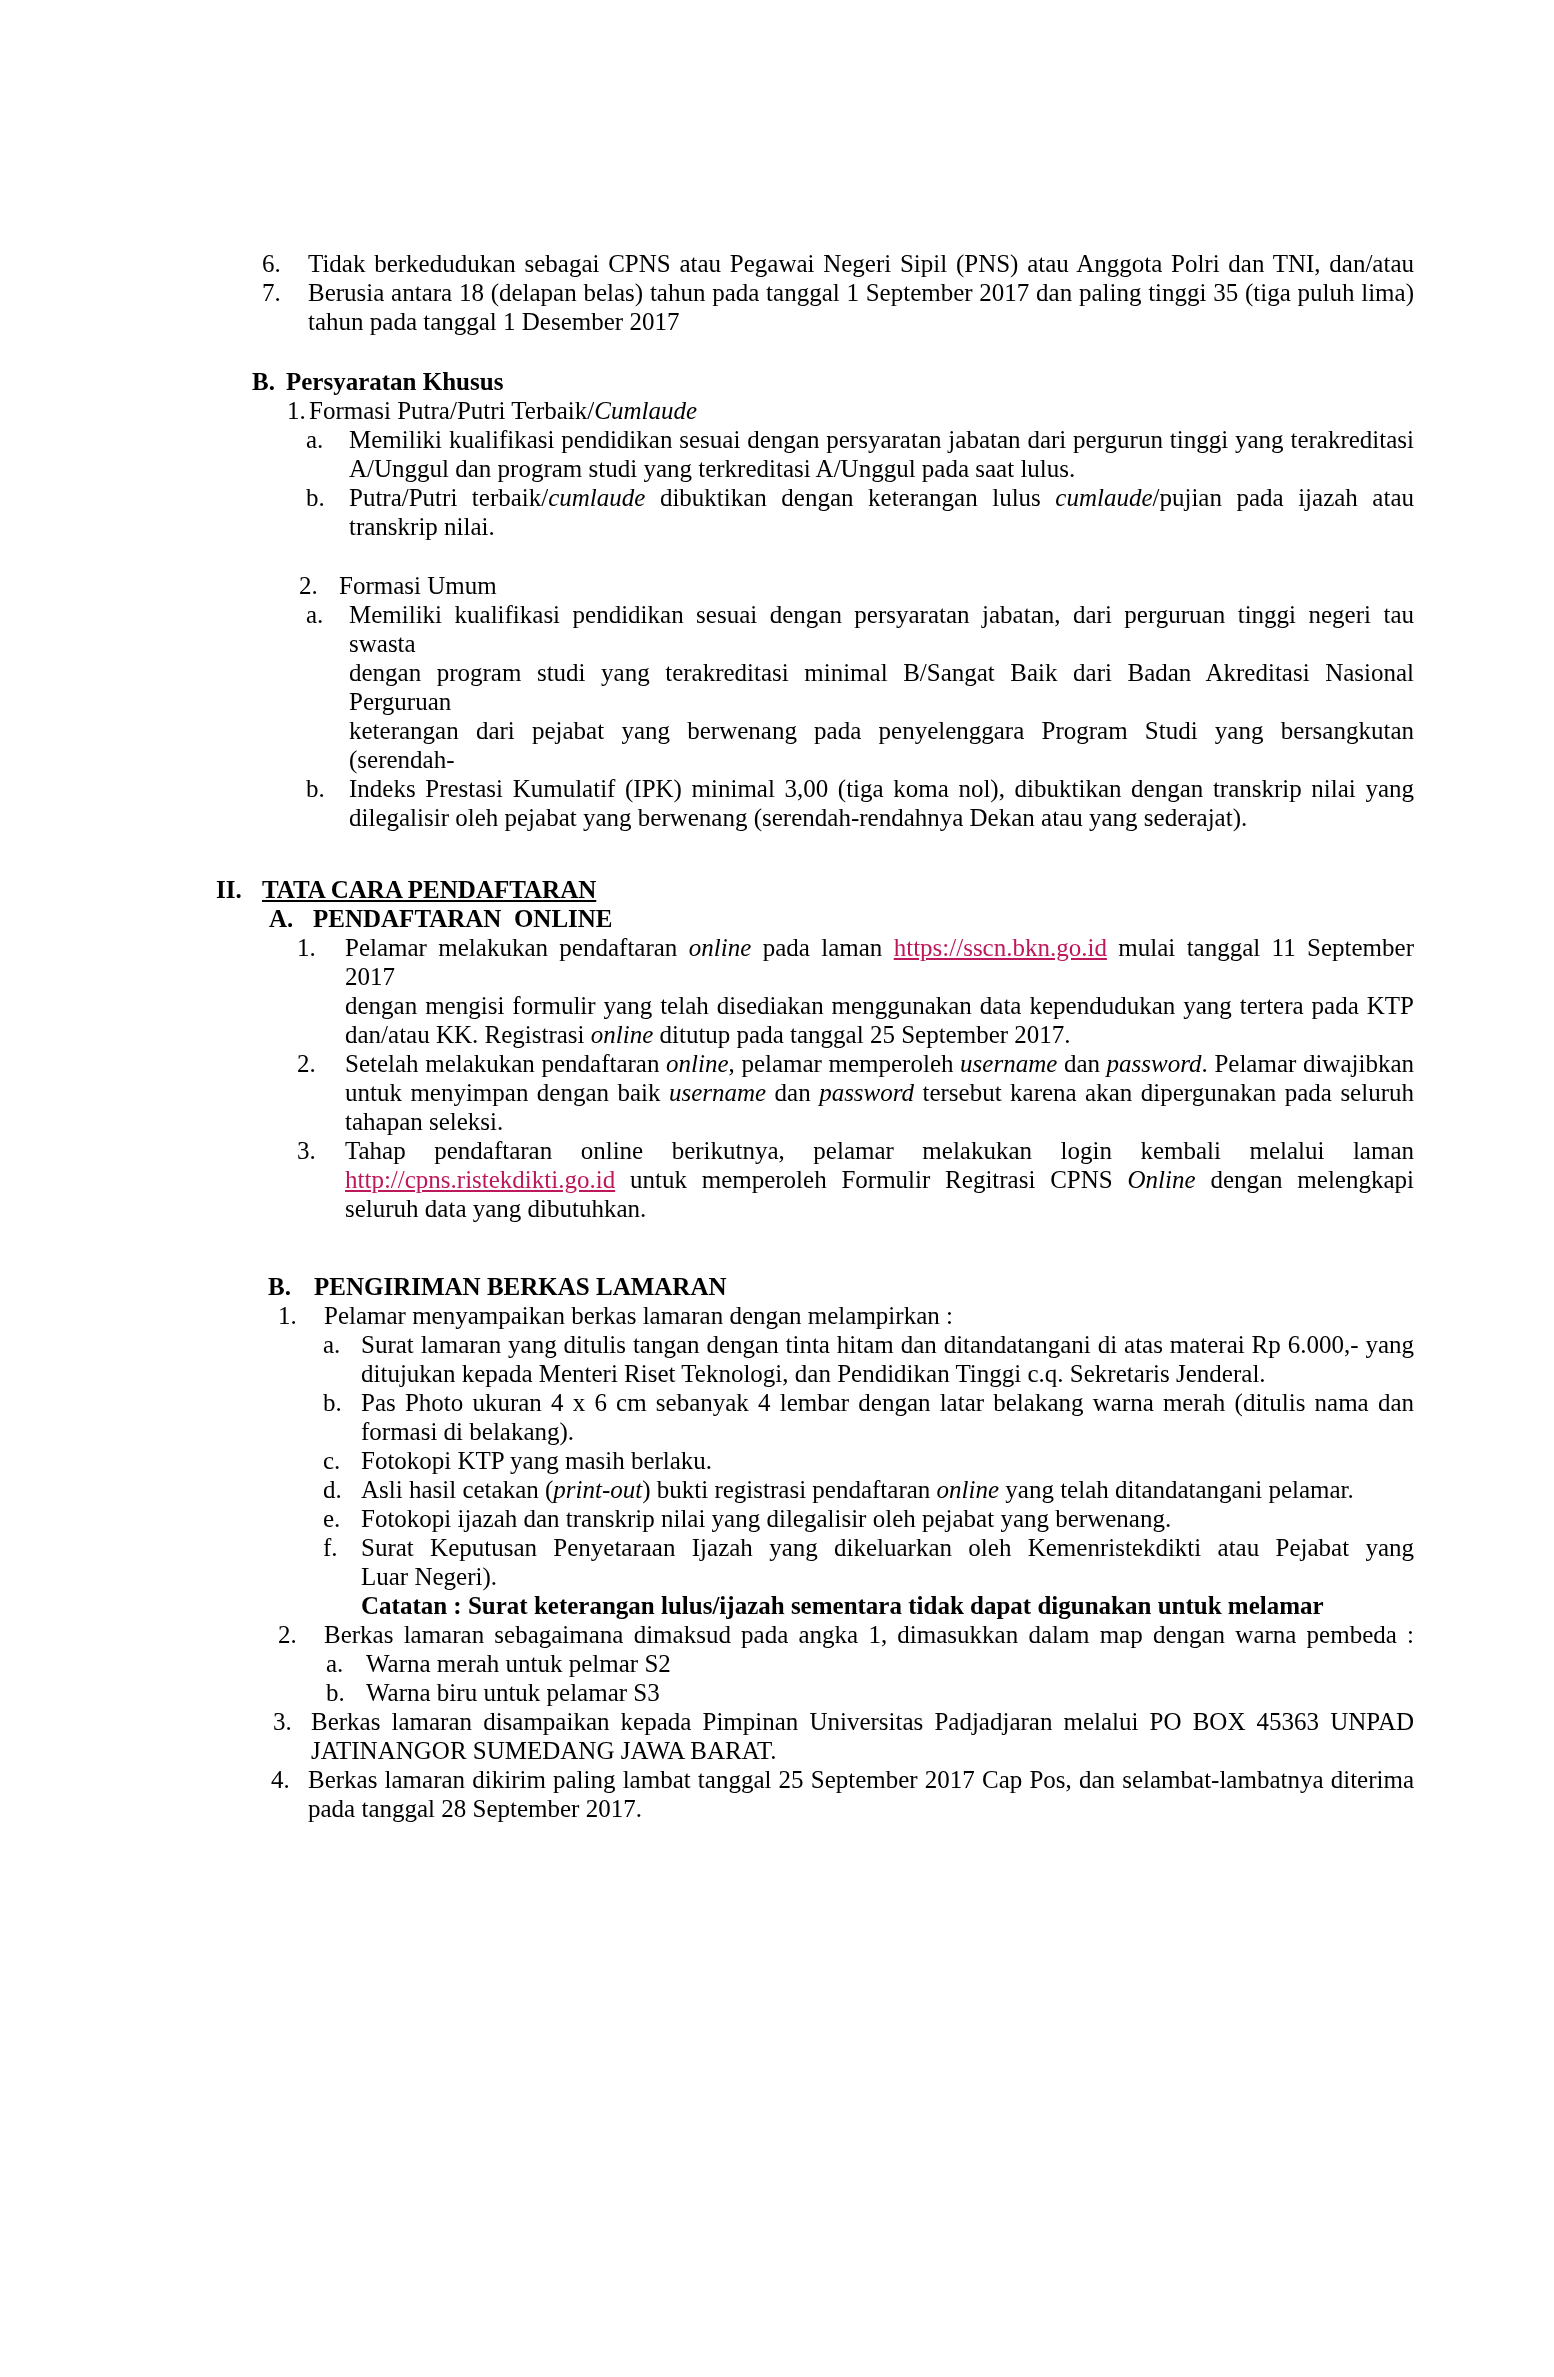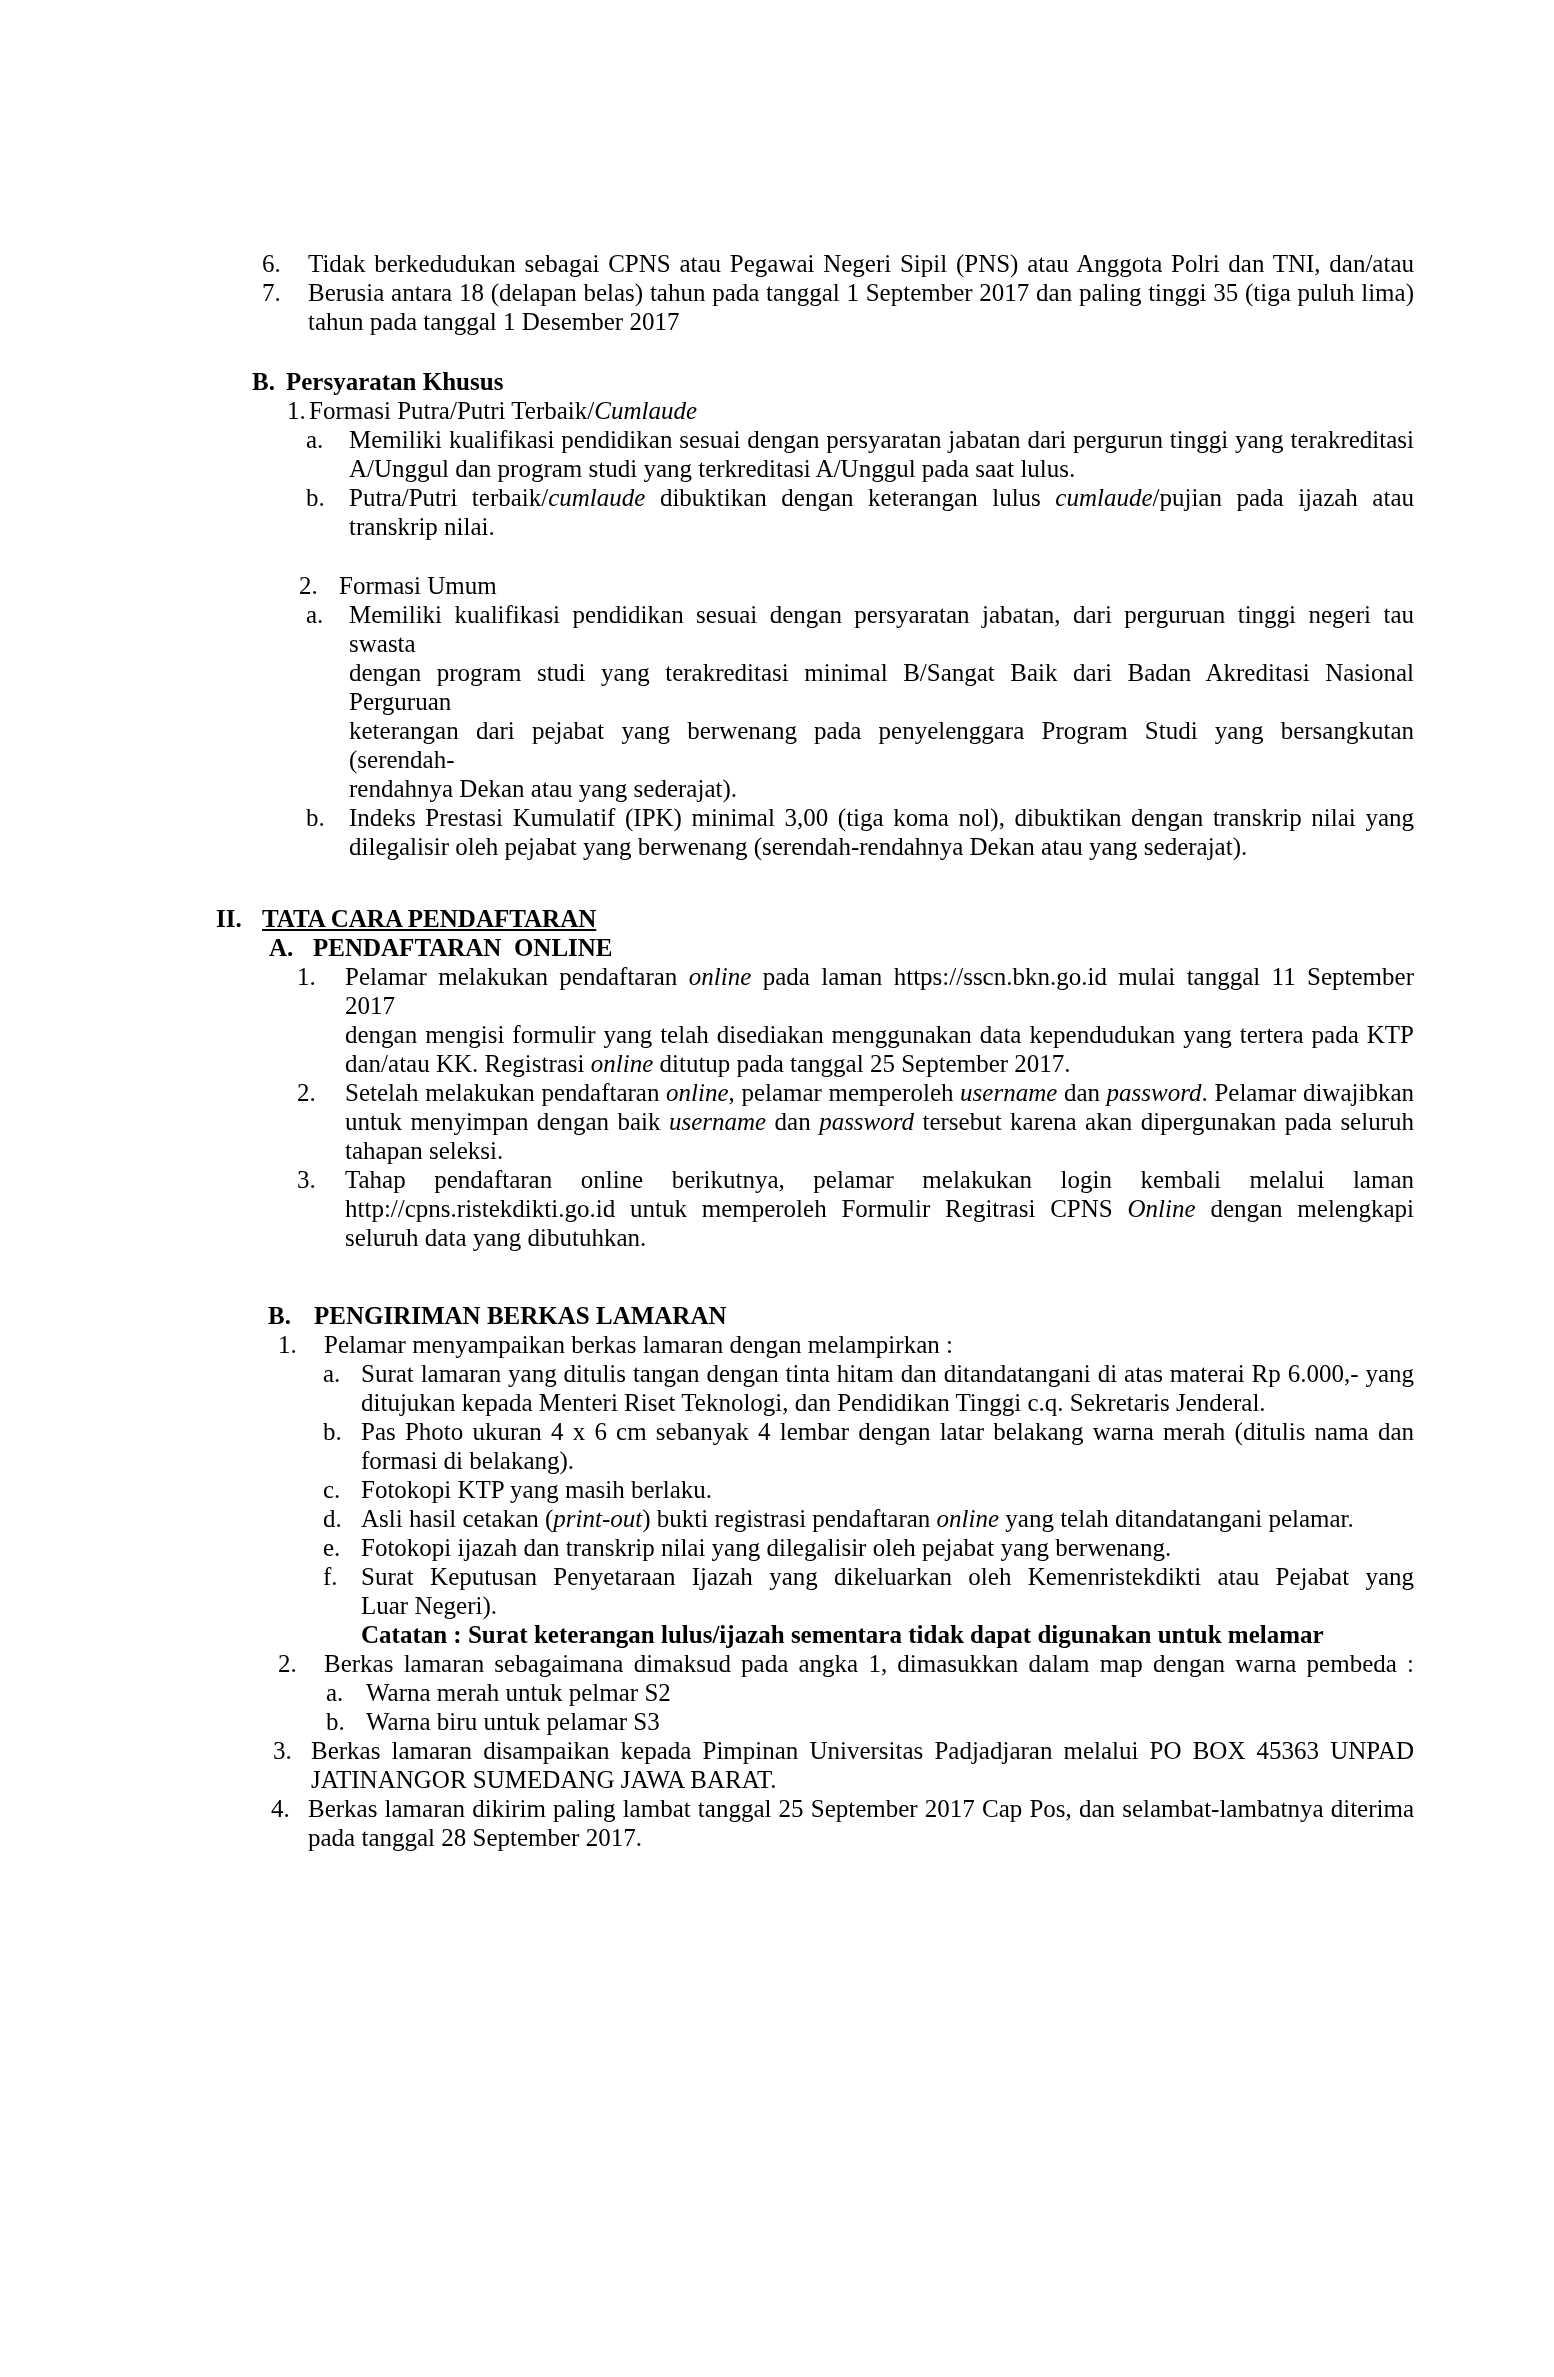--- a/index.html
+++ b/index.html
@@ -14,21 +14,21 @@
     line-height:29px;
     overflow:hidden;
   }
   .content { padding-top:249px; }
   .blk { position:relative; }
   .mk  { position:absolute; top:0; white-space:nowrap; }
   .hd  { font-weight:700; }
   .ln  { min-height:29px; }
   .j   { text-align:justify; text-align-last:justify; }
   .i   { font-style:italic; }
-  .a   { color:#000000; }
+  .a   { color:#be185d; text-decoration:underline; }
 </style>
 </head>
 <body>
 
 <div class="page">
   <div class="content">
 
     <div class="blk" style="margin-left:308px; width:1106px;">
       <span class="mk" style="left:-46px;">6.</span>
       <div class="ln j">Tidak berkedudukan sebagai CPNS atau Pegawai Negeri Sipil (PNS) atau Anggota Polri dan TNI, dan/atau</div>
@@ -65,21 +65,20 @@
     <div class="blk" style="margin-left:339px; margin-top:30.5px;">
       <span class="mk" style="left:-40px;">2.</span>
       <div class="ln">Formasi Umum</div>
     </div>
 
     <div class="blk" style="margin-left:349px; width:1065px;">
       <span class="mk" style="left:-43px;">a.</span>
       <div class="ln j">Memiliki kualifikasi pendidikan sesuai dengan persyaratan jabatan, dari perguruan tinggi negeri tau swasta</div>
       <div class="ln j">dengan program studi yang terakreditasi minimal B/Sangat Baik dari Badan Akreditasi Nasional Perguruan</div>
       <div class="ln j">keterangan dari pejabat yang berwenang pada penyelenggara Program Studi yang bersangkutan (serendah-</div>
-      <div class="ln">rendahnya Dekan atau yang sederajat).</div>
     </div>
 
     <div class="blk" style="margin-left:349px; width:1065px;">
       <span class="mk" style="left:-43px;">b.</span>
       <div class="ln j">Indeks Prestasi Kumulatif (IPK) minimal 3,00 (tiga koma nol), dibuktikan dengan transkrip nilai yang</div>
       <div class="ln">dilegalisir oleh pejabat yang berwenang (serendah-rendahnya Dekan atau yang sederajat).</div>
     </div>
 
     <div class="blk hd" style="margin-left:262px; margin-top:43px;text-decoration:underline;">
       <span class="mk" style="left:-46px;">II.</span>

